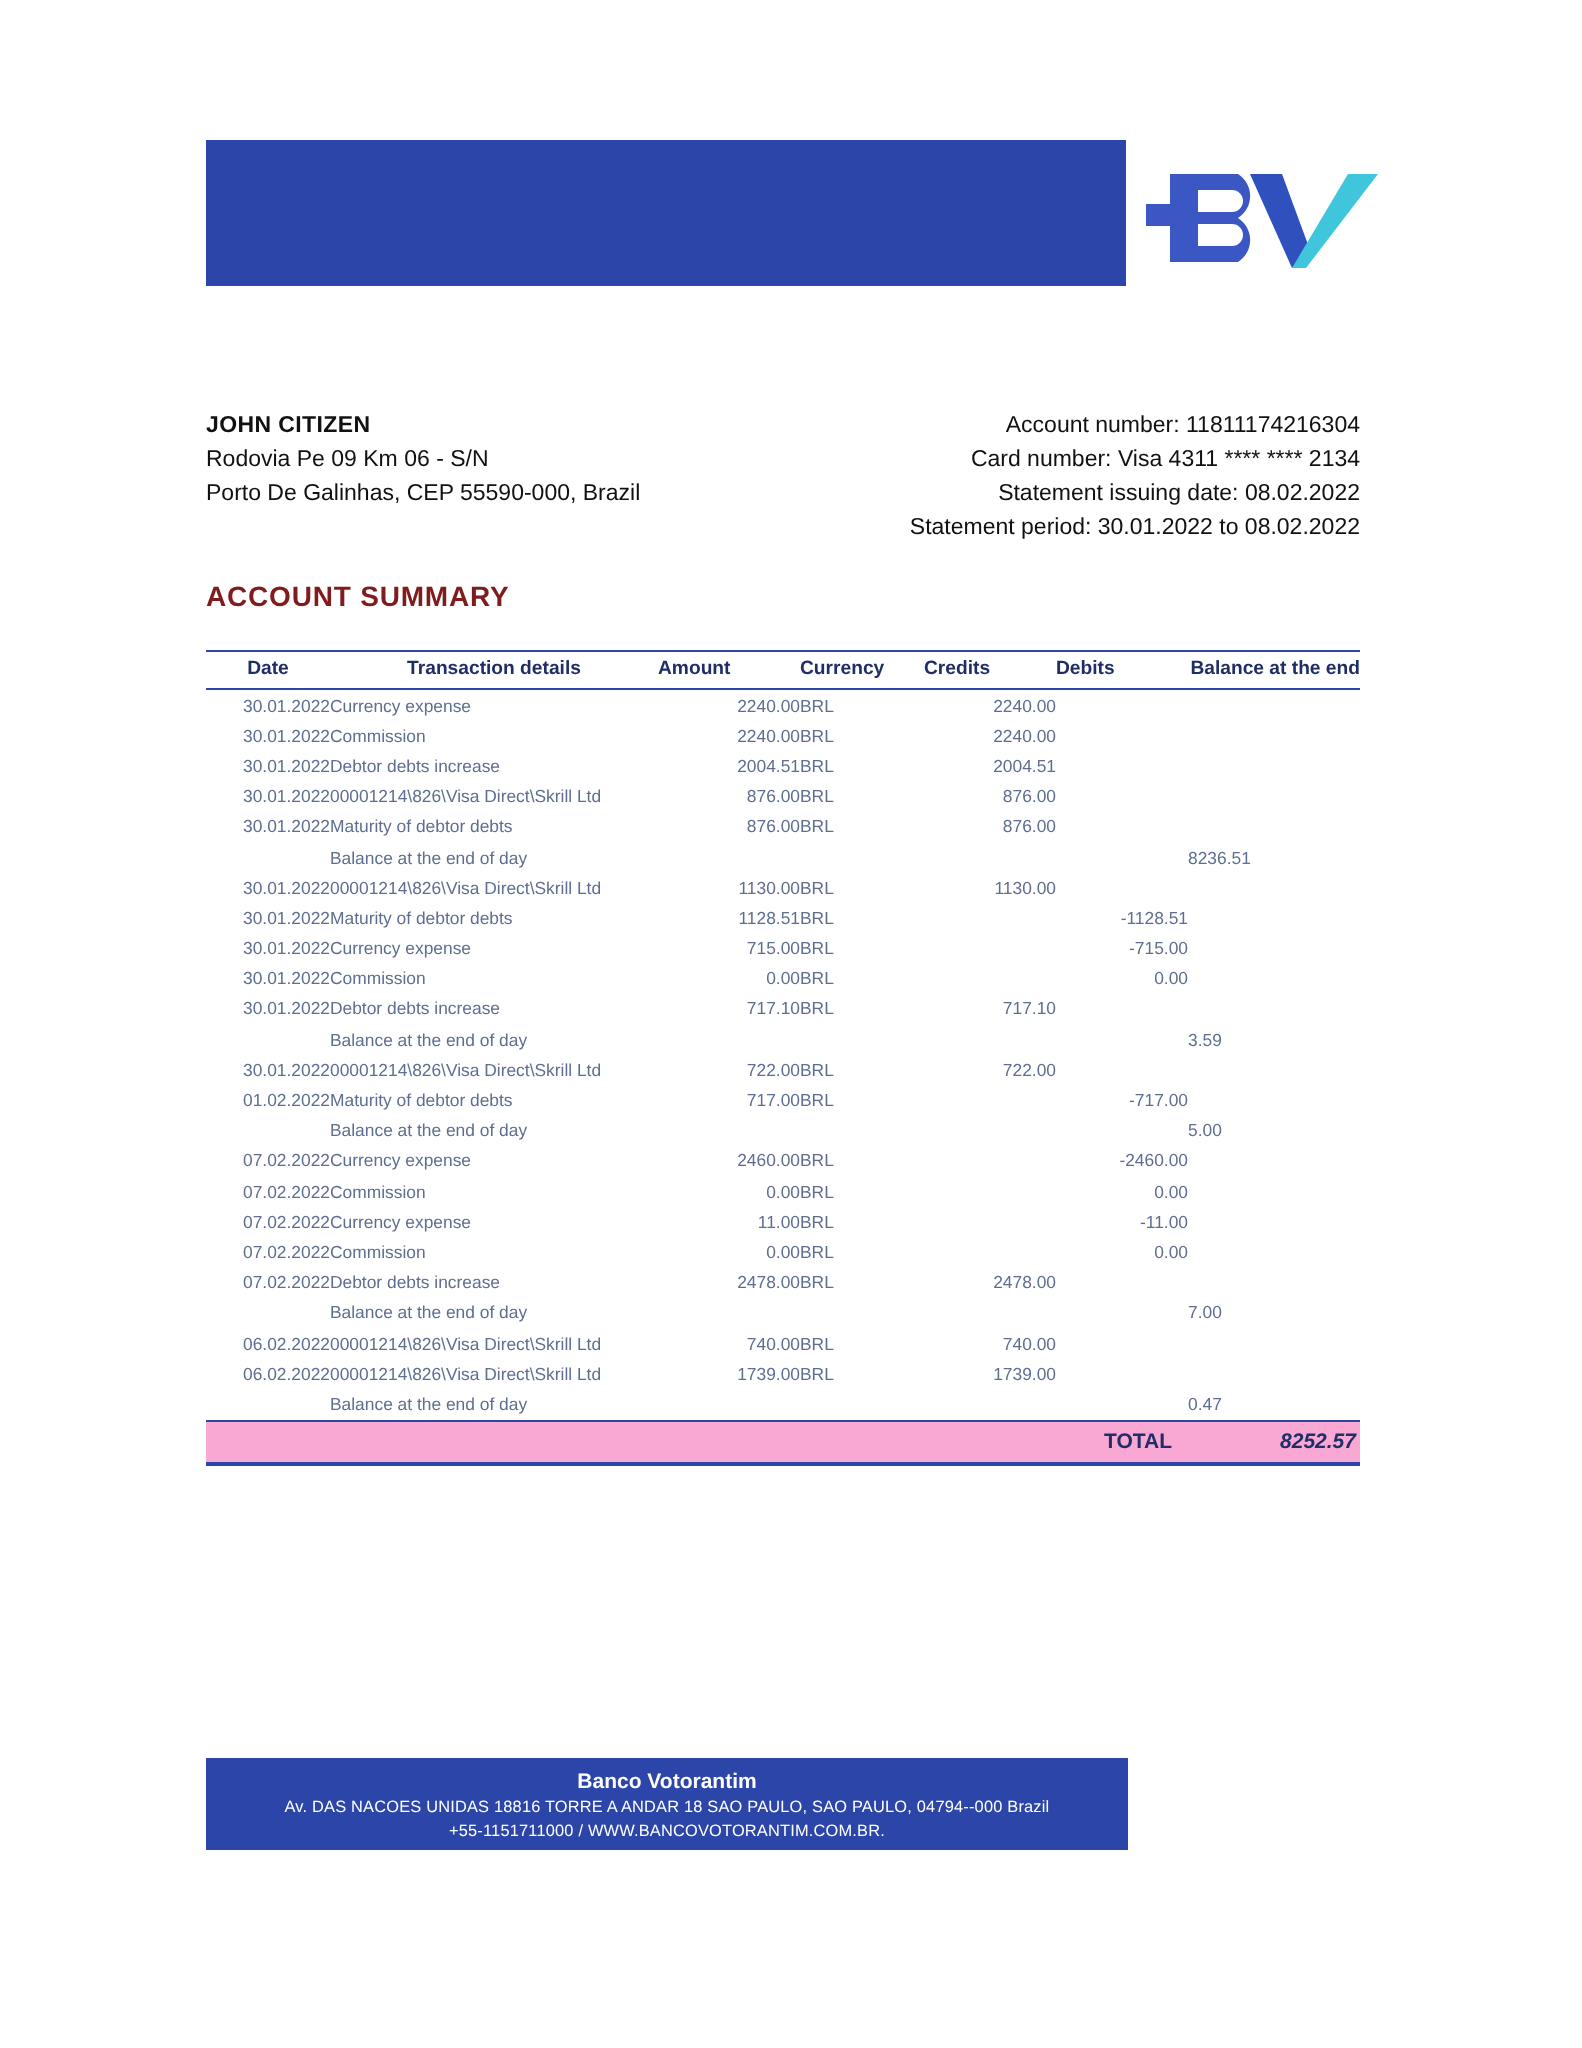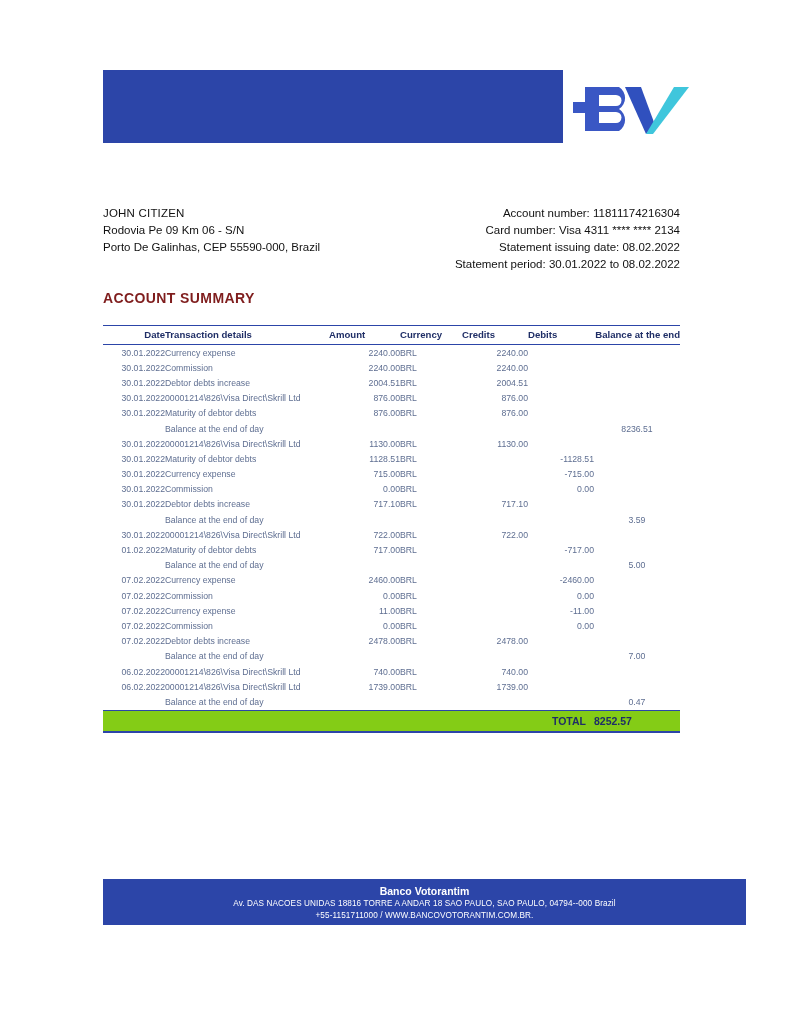--- a/index.html
+++ b/index.html
@@ -35,21 +35,21 @@
 
   
   #customer-block {
     position: absolute;
     left: 103px;
     top: 205px;
     width: 300px;
   }
   #customer-block .cust-name {
     font-size: 11.5px;
-    font-weight: normal;
+    font-weight: bold;
     color: #111111;
     letter-spacing: .2px;
     line-height: 17px;
   }
   #customer-block .cust-line {
     font-size: 11.5px;
     color: #111111;
     line-height: 17px;
   }
 
@@ -100,65 +100,65 @@
 
   table.stmt thead th {
     font-size: 9.6px;
     font-weight: bold;
     color: #1F2E66;
     padding: 3px 0 4px 0;
     border-top: 1.6px solid #2C45A8;
     border-bottom: 1.6px solid #2C45A8;
     white-space: nowrap;
   }
-  th.h-date    { text-align: right; padding-left: 2px; margin-top: 18px; }
-  th.h-details { text-align: left; }
+  th.h-date    { text-align: center; padding-left: 2px; margin-top: 18px; }
+  th.h-details { text-align: center; }
   th.h-amount,
   th.h-credits,
   th.h-debits  { text-align: left; padding-right: 8px; }
   th.h-curr    { text-align: left; padding-left: 10px; }
   th.h-balance { text-align: right; padding-right: 2px; }
 
   table.stmt tbody td {
     font-size: 8.7px;
     color: #5E6E91;
     padding: 2.6px 0;
     white-space: nowrap;
     overflow: hidden;
   }
   td.t-date    { text-align: right; padding-left: 2px; }
   td.t-details { text-align: left; }
   td.t-amount,
   td.t-credits,
   td.t-debits  { text-align: right; padding-right: 8px; }
   td.t-curr    { text-align: left; padding-left: 10px; }
-  td.t-balance { text-align: center; padding-right: 2px; }
+  td.t-balance { text-align: left; padding-right: 2px; }
 
   tr.balance-row td.t-details { padding-left: 0; }
 
   
   #total-row td {
-    background: #84cc16;
+    background: #f9a8d4;
     font-size: 10.5px;
     font-weight: bold;
     color: #1F2E66;
     border-top: 1.6px solid #2C45A8;
     border-bottom: 2.2px solid #2C45A8;
     padding: 4px 0;
   }
   #total-row td.total-label   { text-align: right; padding-right: 8px; }
-  #total-row td.total-value   { text-align: left; padding-right: 2px; }
+  #total-row td.total-value   { text-align: right; padding-right: 2px; font-style: italic; }
   #total-row td.total-blank   { }
 
   
   #footer-bar {
     position: absolute;
     left: 103px;
     top: 879px;
-    width: 643px;
+    width: 461px;
     height: 46px;
     background: #2C45A8;
     color: #ffffff;
     text-align: center;
     padding-top: 5px;
     box-sizing: border-box;
   }
   #footer-bar .f-name {
     font-size: 10.5px;
     font-weight: bold;

